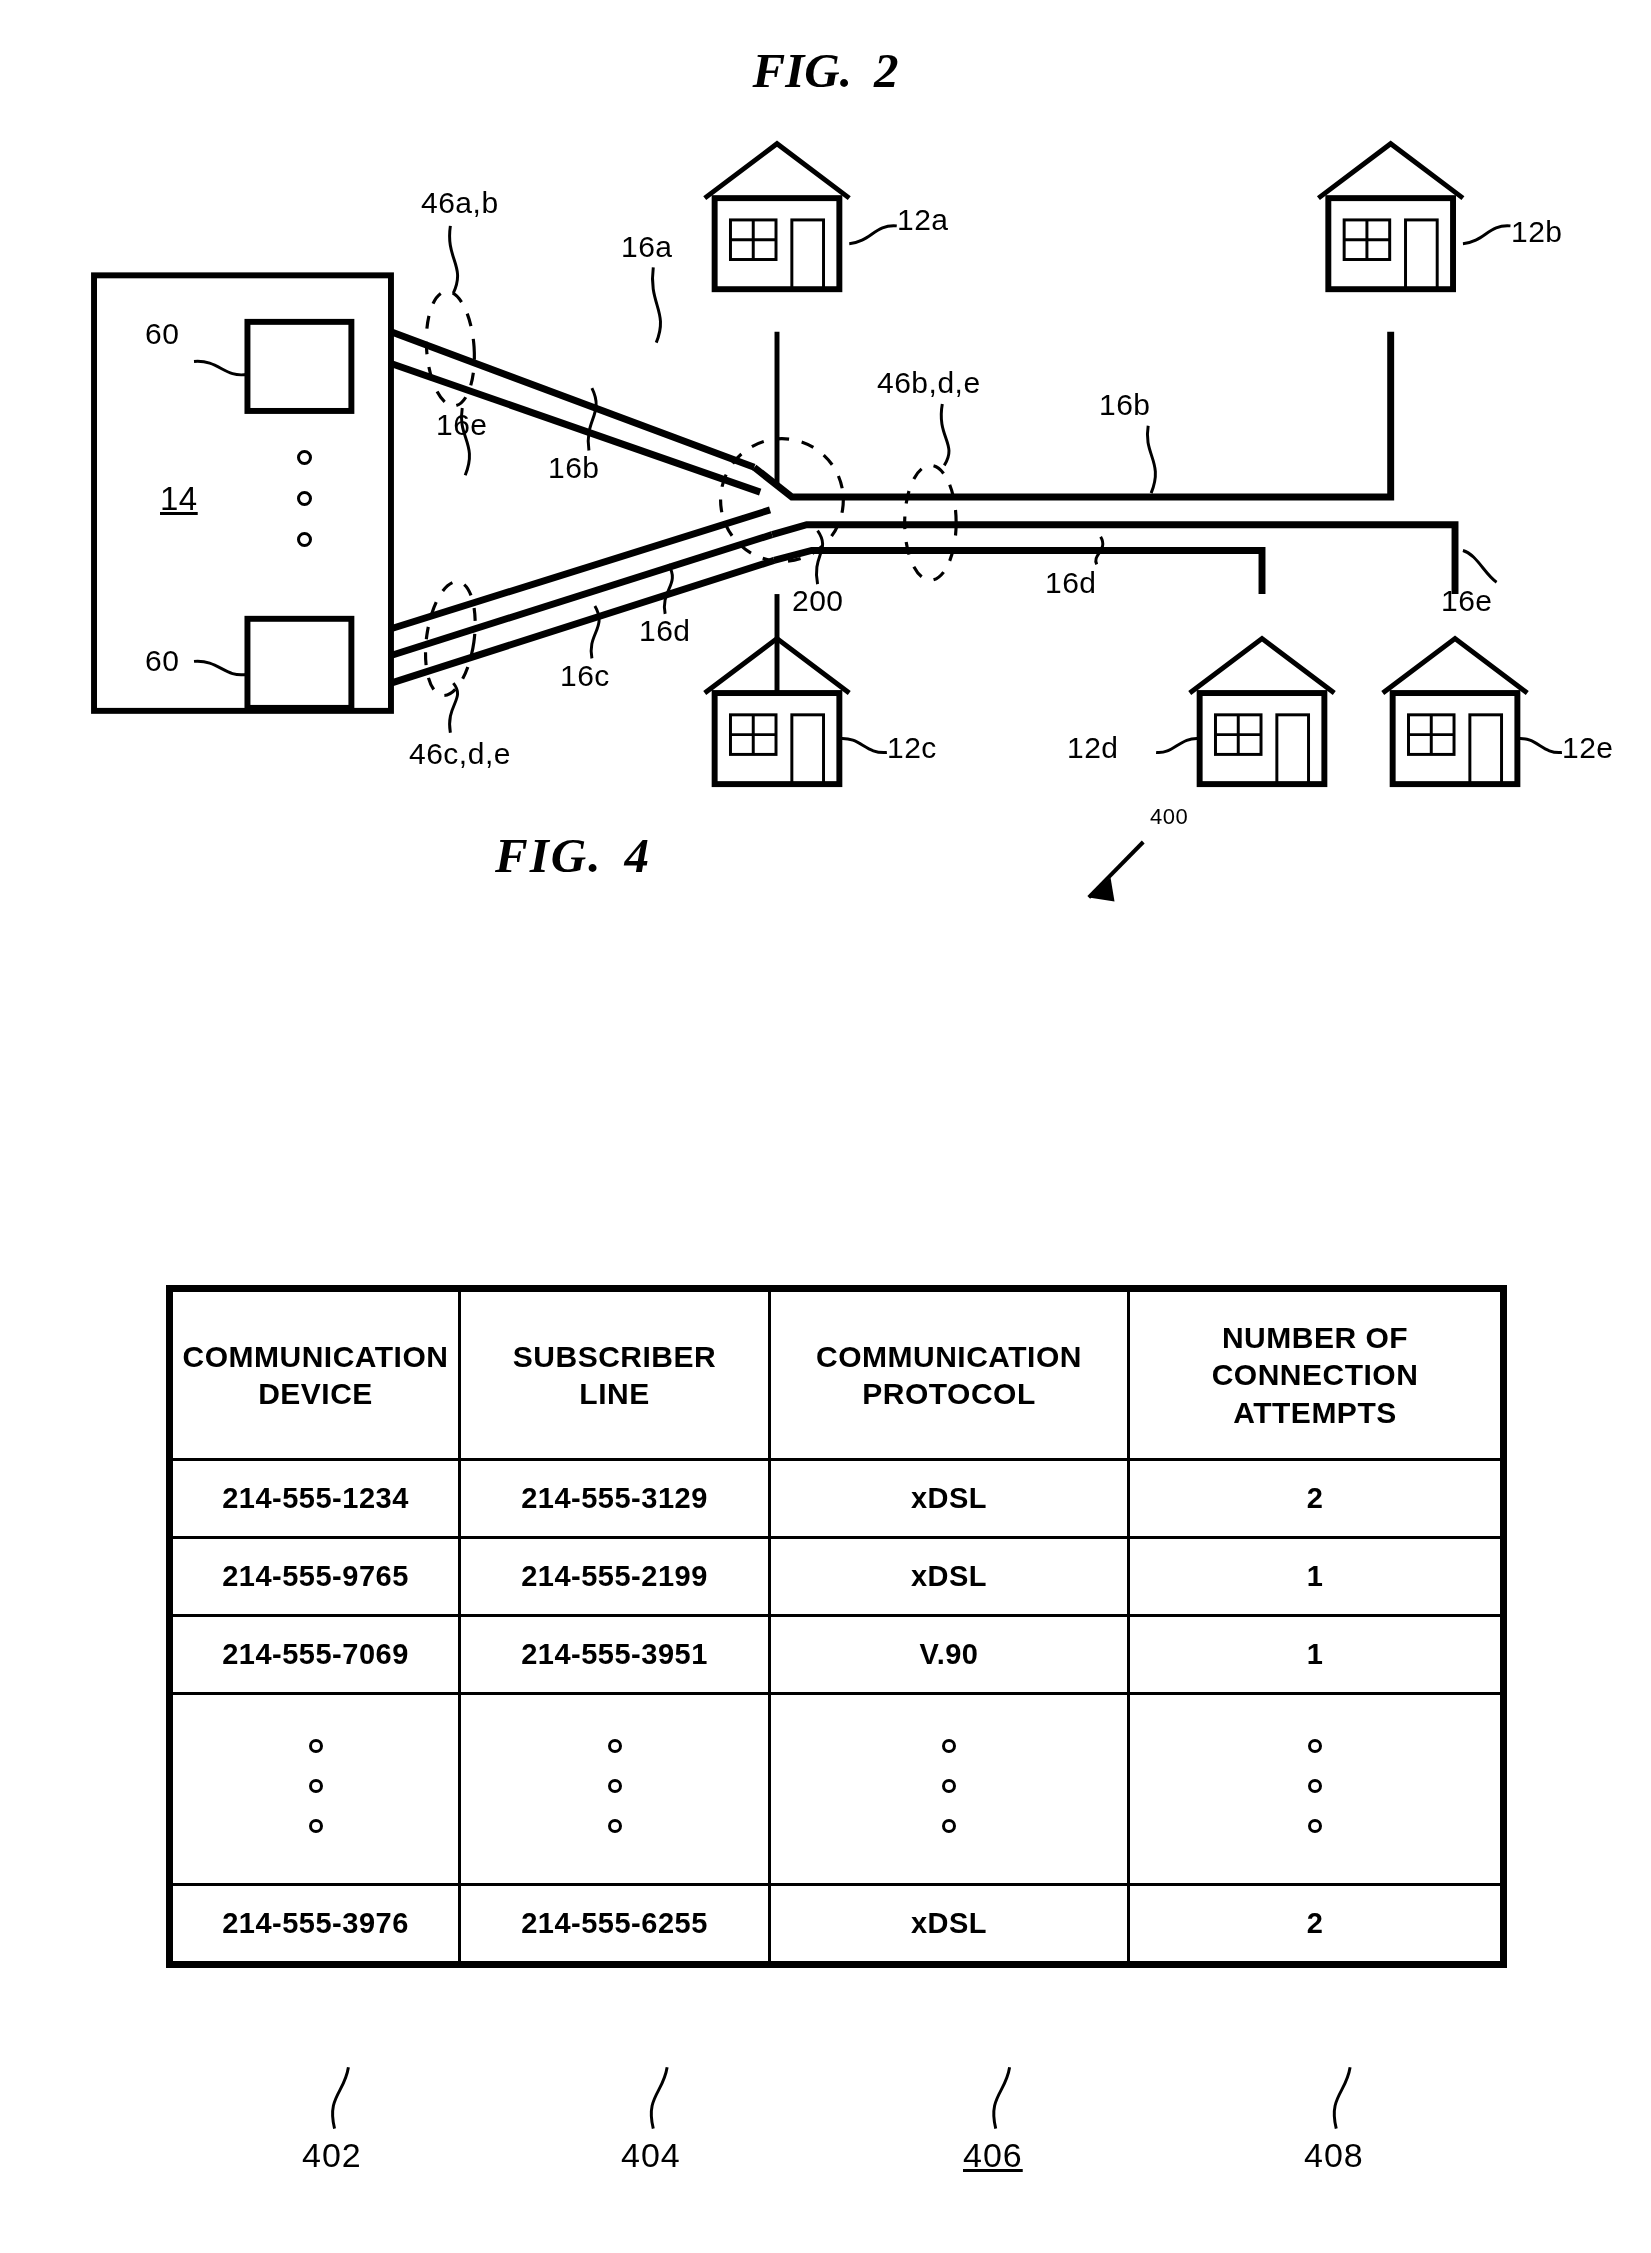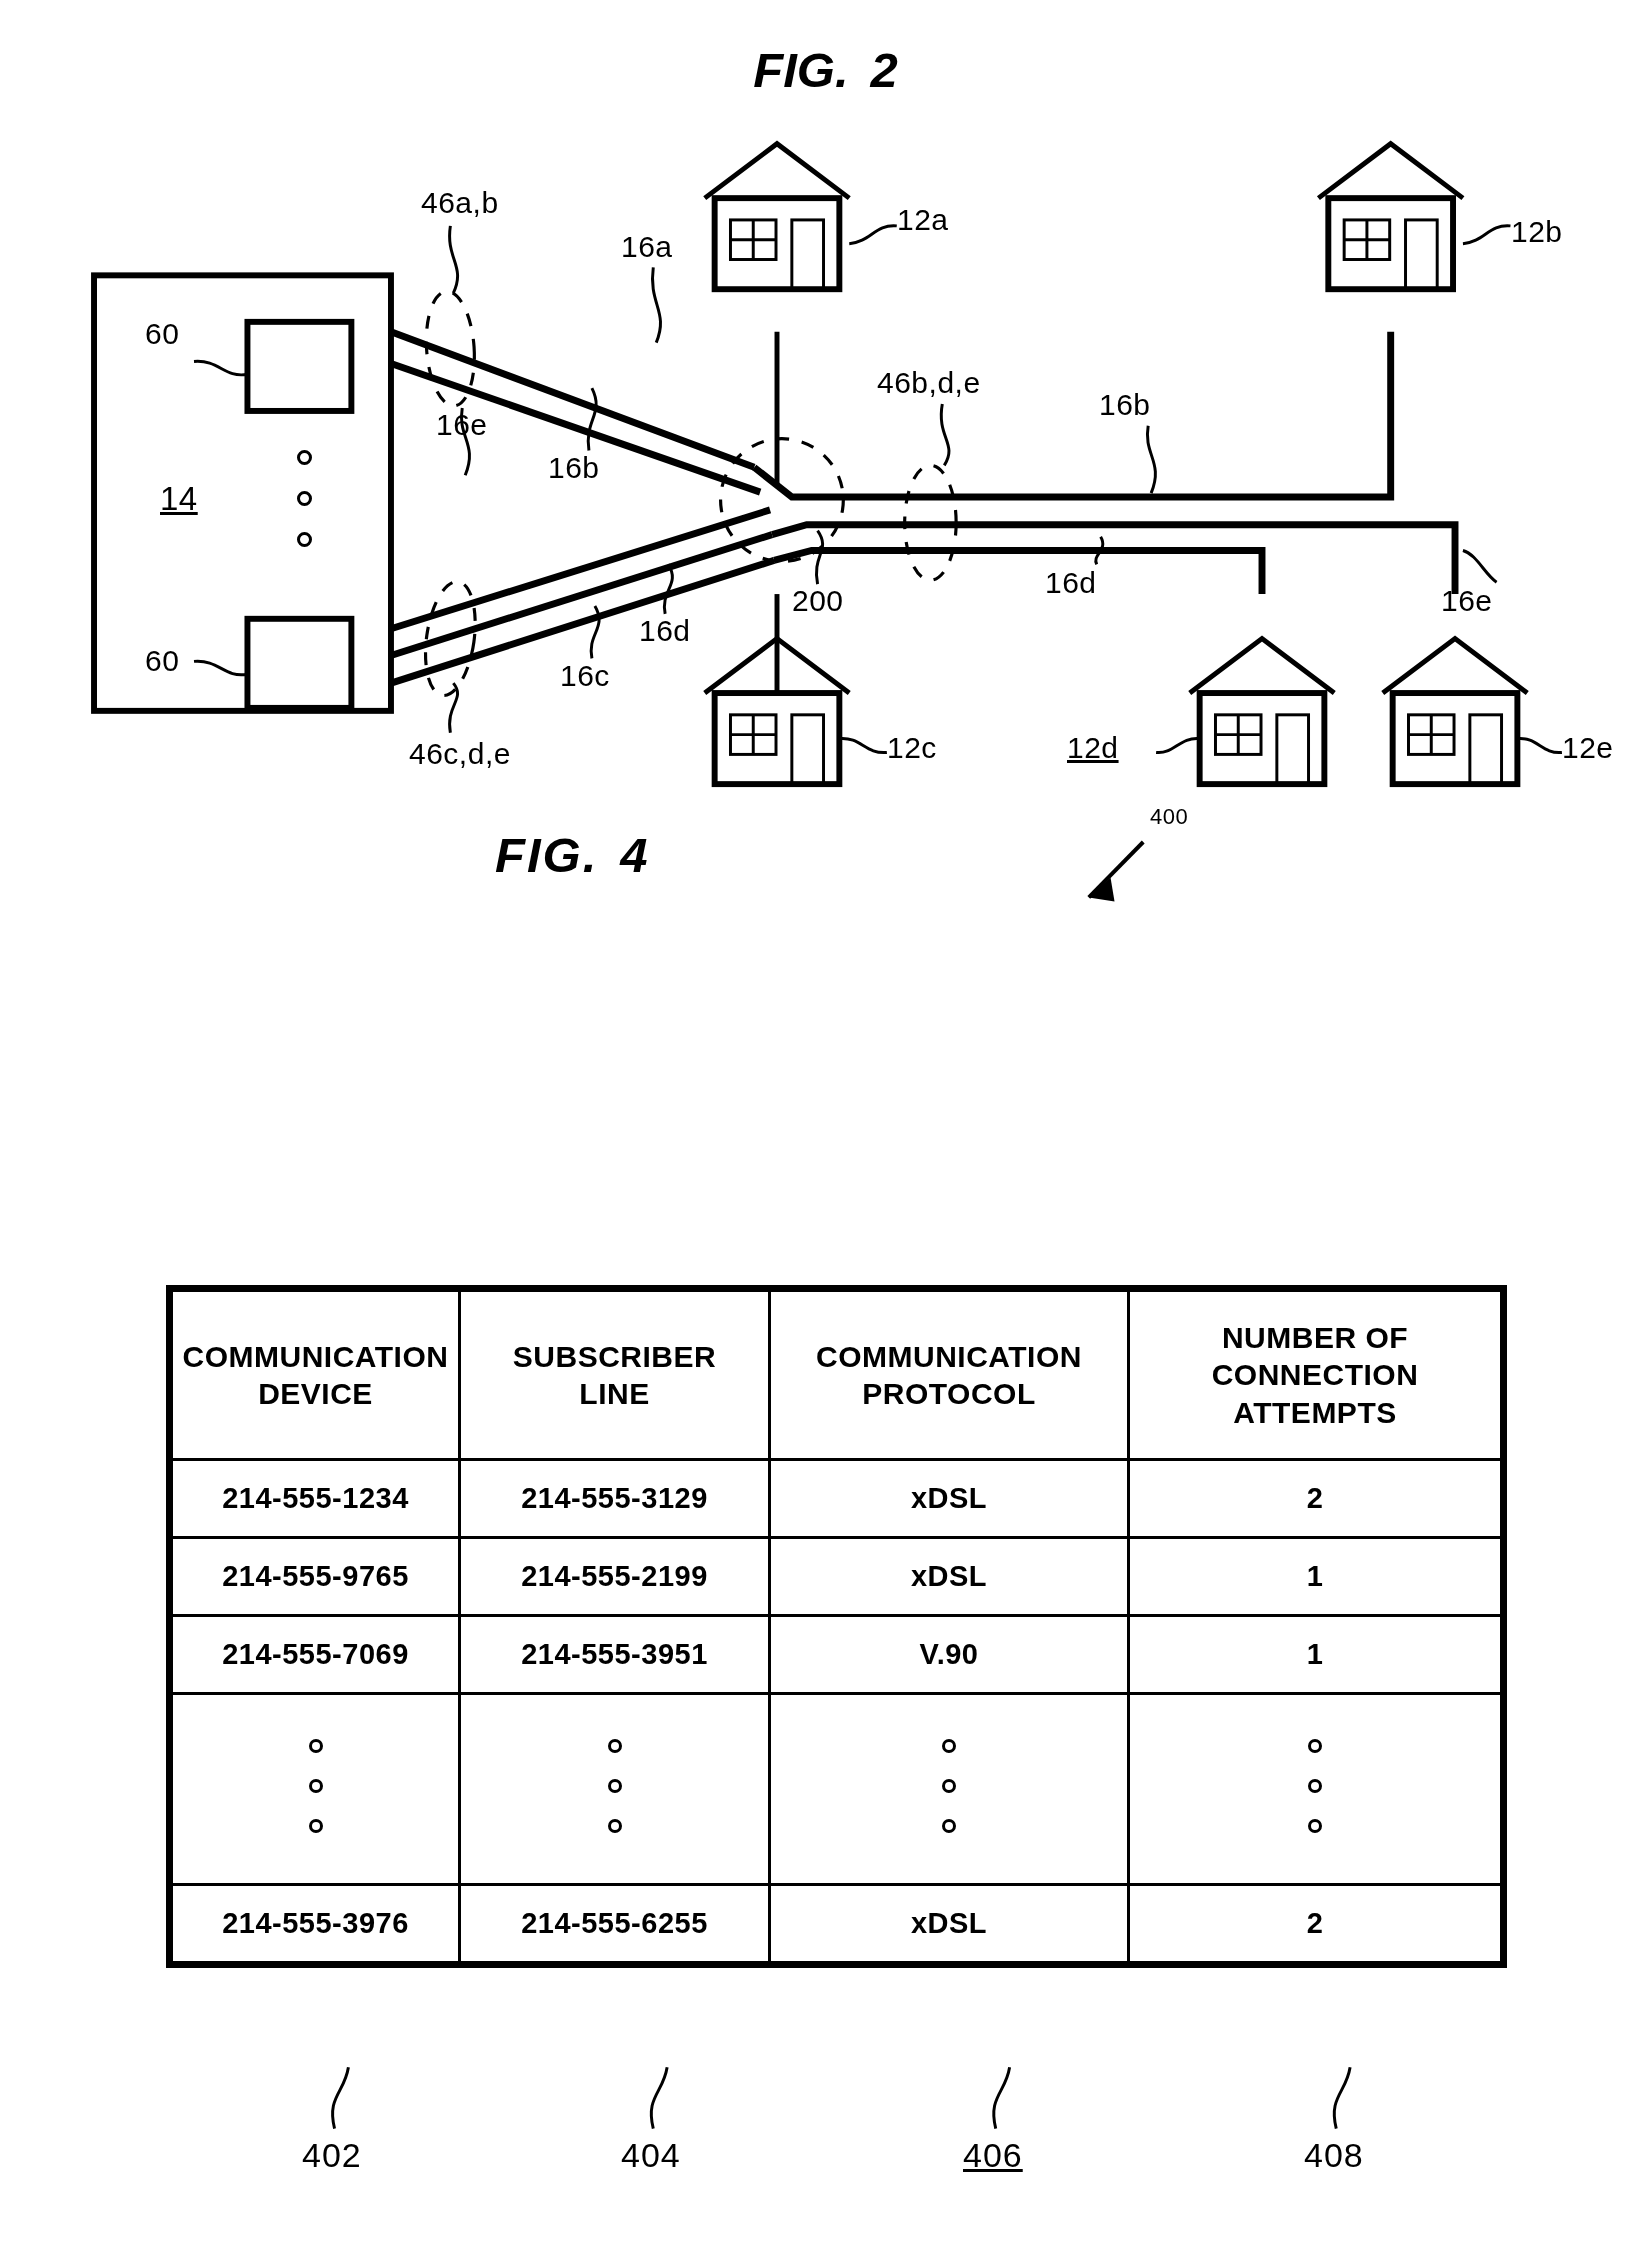--- a/index.html
+++ b/index.html
@@ -13,21 +13,21 @@
     position: relative;
     font-family: "Liberation Sans", sans-serif;
     color: #000000;
     overflow: hidden;
   }
   .page { position: absolute; inset: 0; }
 
   
   .fig-title {
     position: absolute;
-    font-family: Liberation Sans, sans-serif;
+    font-family: Liberation Serif, serif;
     font-style: italic;
     font-weight: 700;
     font-size: 49px;
     letter-spacing: 2px;
     white-space: nowrap;
   }
   #fig2-title { left: 0; right: 0; top: 42px; text-align: center; letter-spacing: 0; }
   #fig2-title .gap { display: inline-block; width: 22px; }
   #fig4-title { left: 495px; top: 827px; }
   #fig4-title .gap { display: inline-block; width: 22px; }
@@ -250,21 +250,21 @@
 
   <div class="ref" style="left:560px; top:659px;">16c</div>
   <div class="ref" style="left:639px; top:614px;">16d</div>
   <div class="ref" style="left:1045px; top:566px;">16d</div>
 
   <div class="ref" style="left:792px; top:584px;">200</div>
 
   <div class="ref" style="left:897px; top:203px;">12a</div>
   <div class="ref" style="left:1511px; top:215px;">12b</div>
   <div class="ref" style="left:887px; top:731px;">12c</div>
-  <div class="ref" style="left:1067px; top:731px;text-decoration:underline;">12d</div>
+  <div class="ref" style="left:1067px; top:731px;">12d</div>
   <div class="ref" style="left:1562px; top:731px;">12e</div>
 
   <div class="fig-title" id="fig4-title"><span>FIG.</span><span class="gap"></span><span>4</span></div>
 
   <div class="ref" style="left:1150px; top:804px; font-size:22px;">400</div>
   <svg class="art" width="1651" height="119" viewBox="0 0 1668 120" style="top:832px;">
     <path class="thin" d="M 1155 10 L 1100 66" style="stroke-width:4"></path>
     <path d="M 1100 66 L 1122 46 L 1126 70 Z" fill="#000"></path>
   </svg>
 

